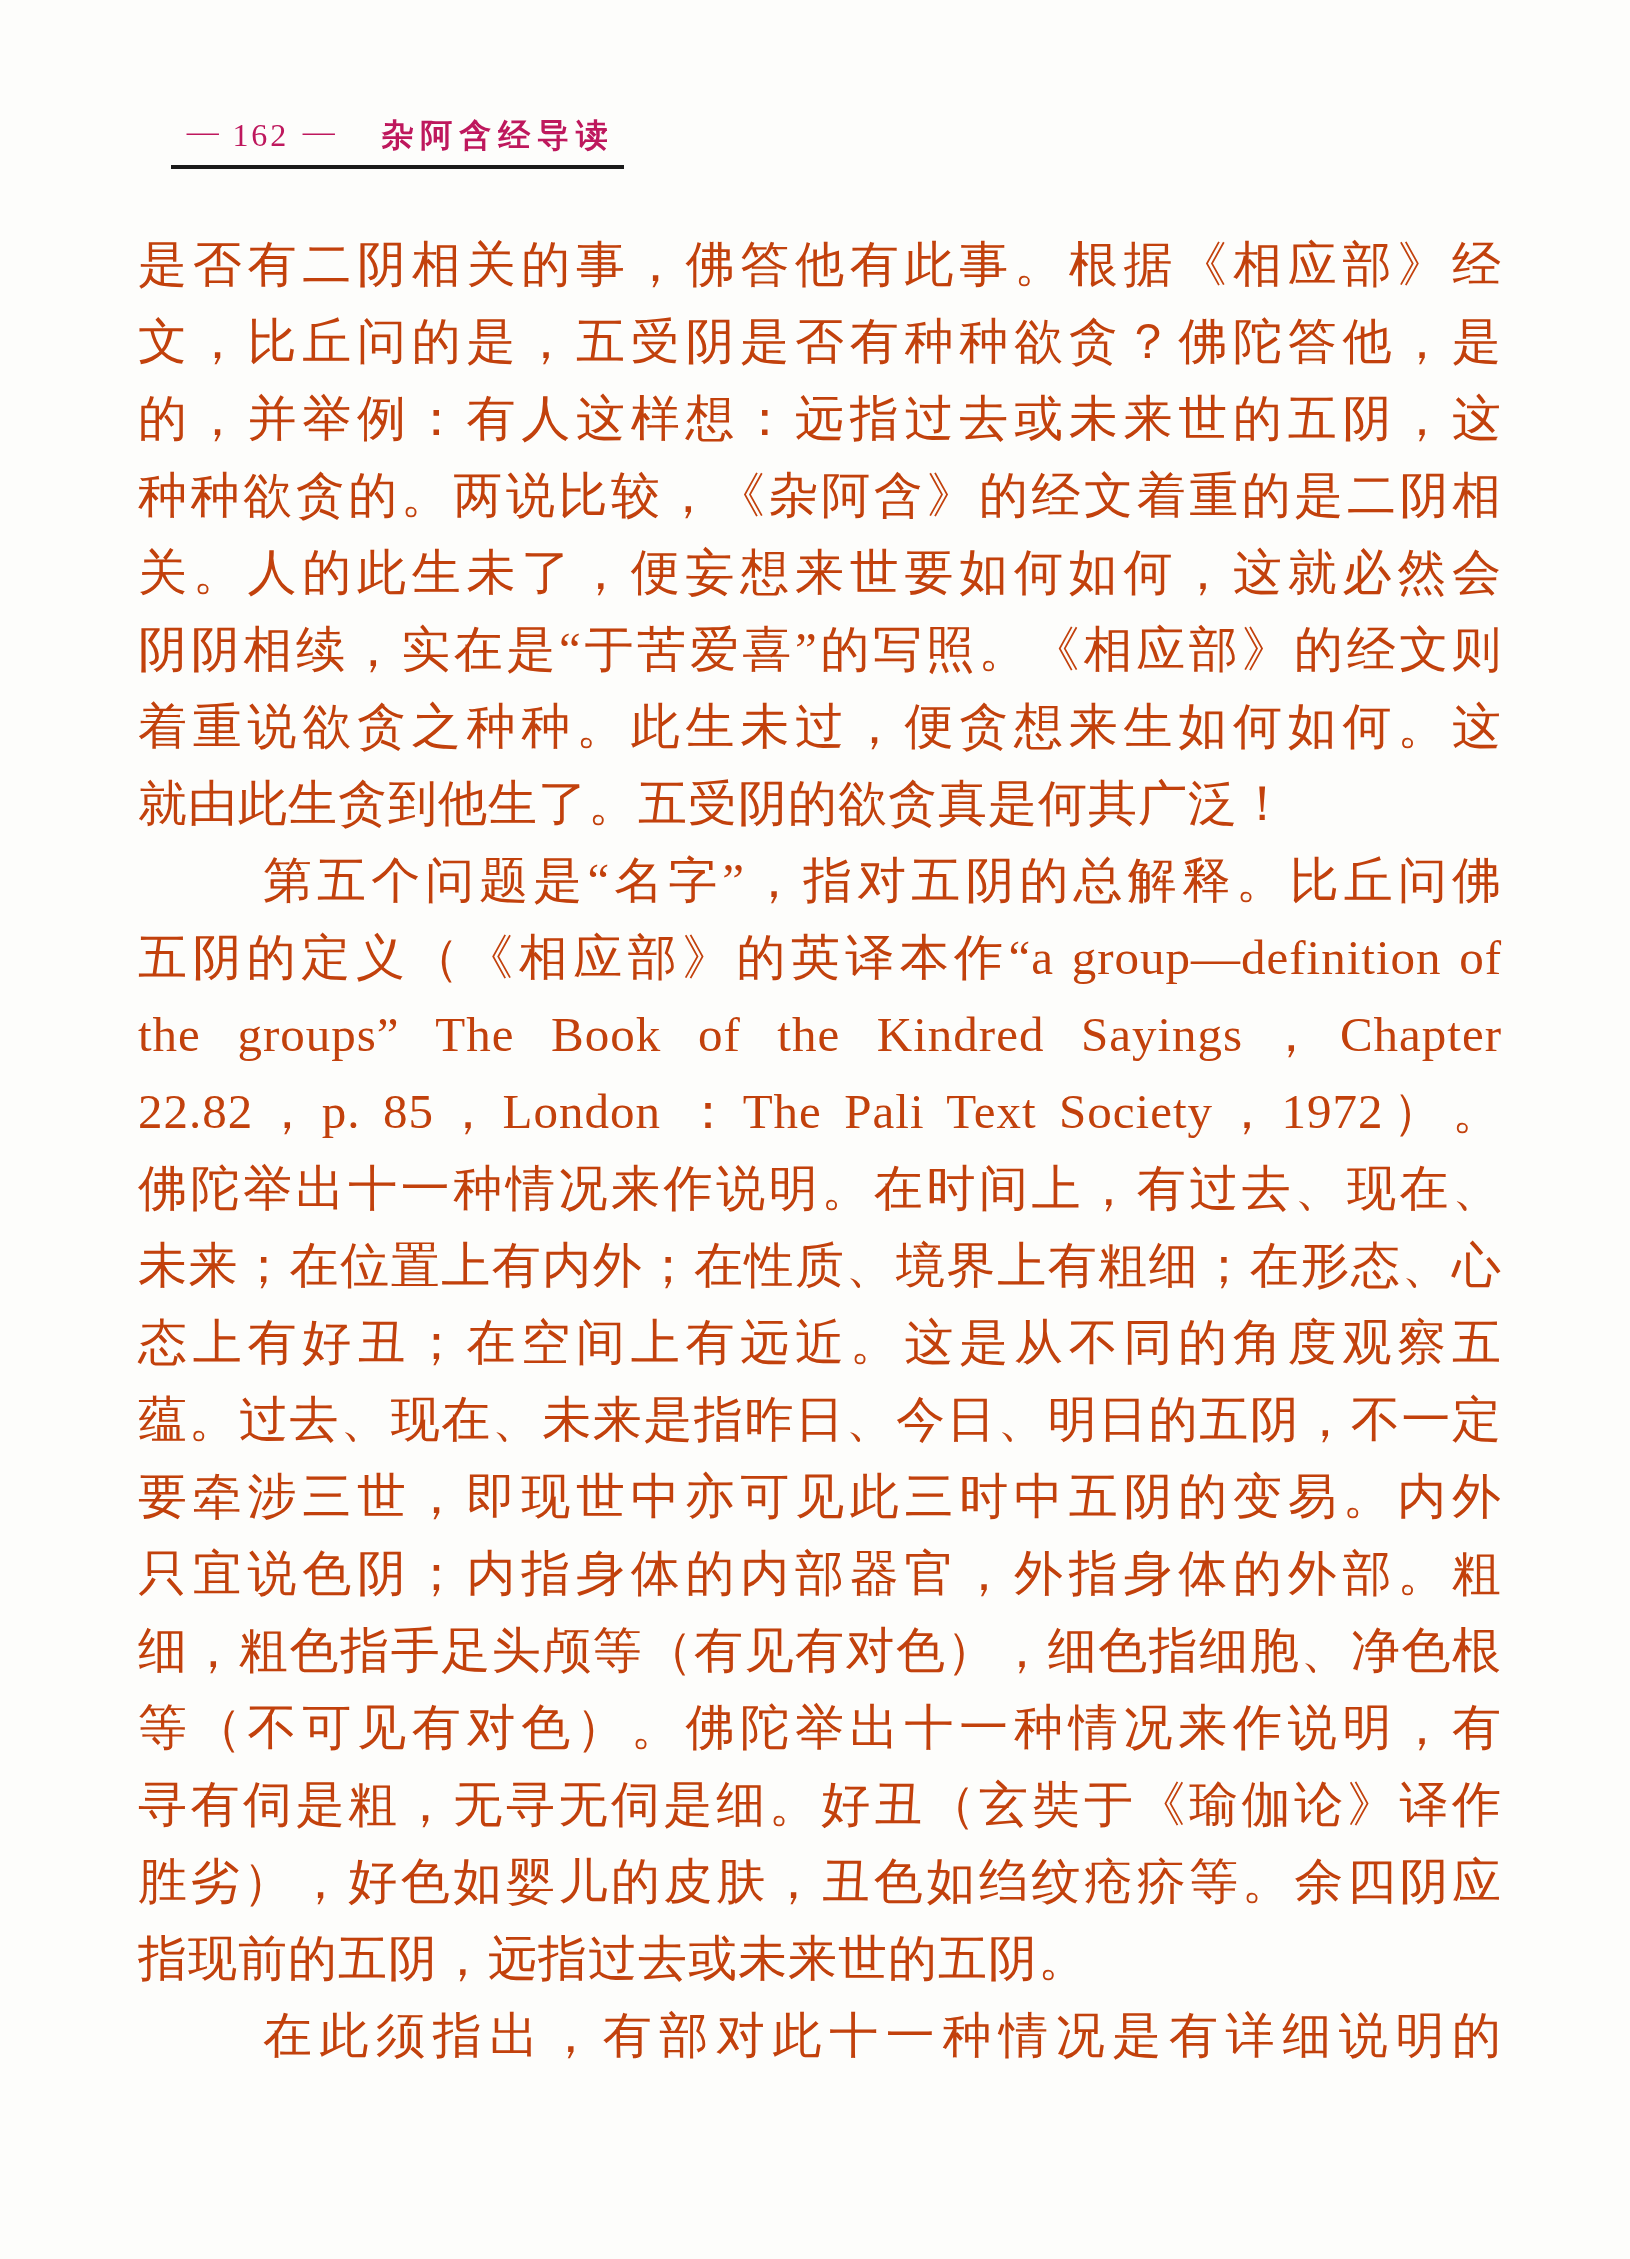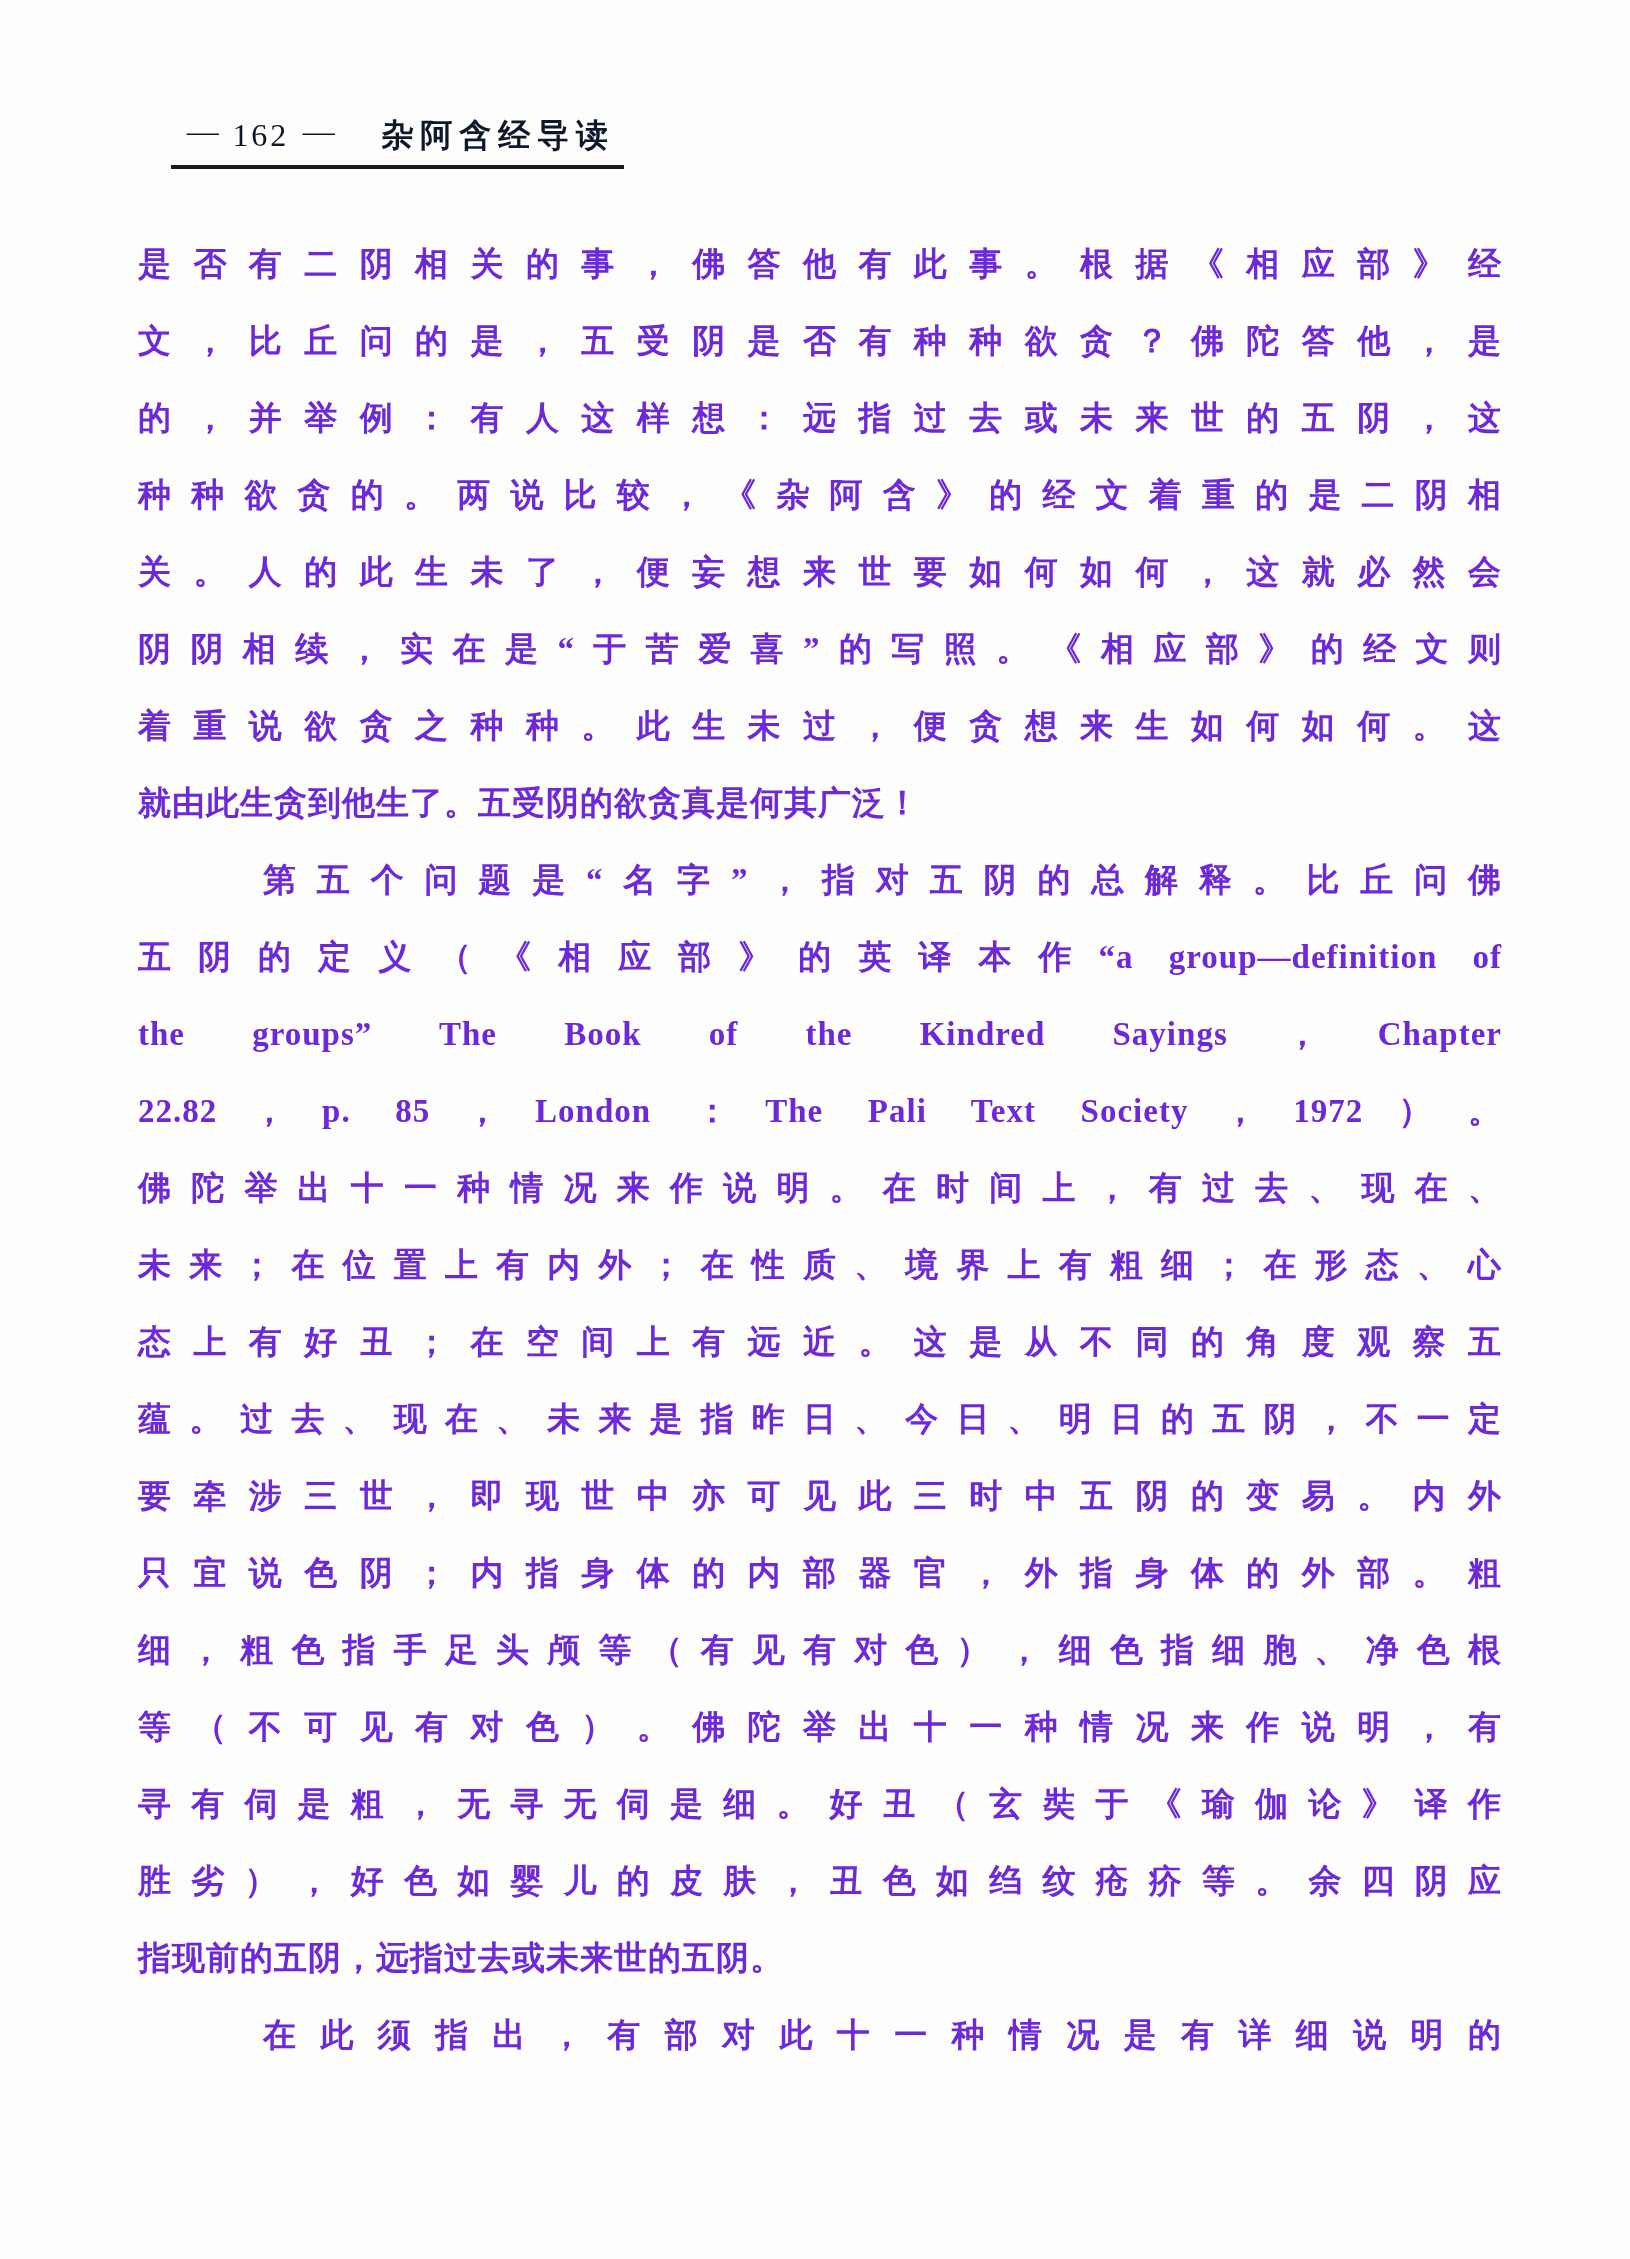--- a/index.html
+++ b/index.html
@@ -16,21 +16,21 @@
     font-family: "Liberation Serif", "DejaVu Serif", serif;
     overflow: hidden;
   }
   .running-header {
     position: absolute;
     left: 173px;
     top: 116px;
     font-size: 32px;
     line-height: 39px;
     white-space: nowrap;
-    color: #0f172a;
+    color: #be185d;
   }
   .running-header .dash {
     display: inline-block;
     margin: 0 13.7px;
     transform: translateY(-3.9px);
   }
   .running-header .page-num {
     display: inline-block;
     letter-spacing: 2.9px;
   }
@@ -50,26 +50,25 @@
   }
   .body-text {
     position: absolute;
     left: 138px;
     top: 226px;
     width: 1364px;
   }
   .line {
     height: 77px;
     line-height: 77px;
-    font-size: 33px;
+    font-size: 49px;
     letter-spacing: 1px;
     text-align: justify;
     text-align-last: justify;
-    color: #6d28d9;
-    font-weight: bold;
+    color: #c2410c;
   }
   .line.short {
     text-align: right;
     text-align-last: left;
   }
   .line.indent {
     text-indent: 125px;
   }
 </style>
 </head>

